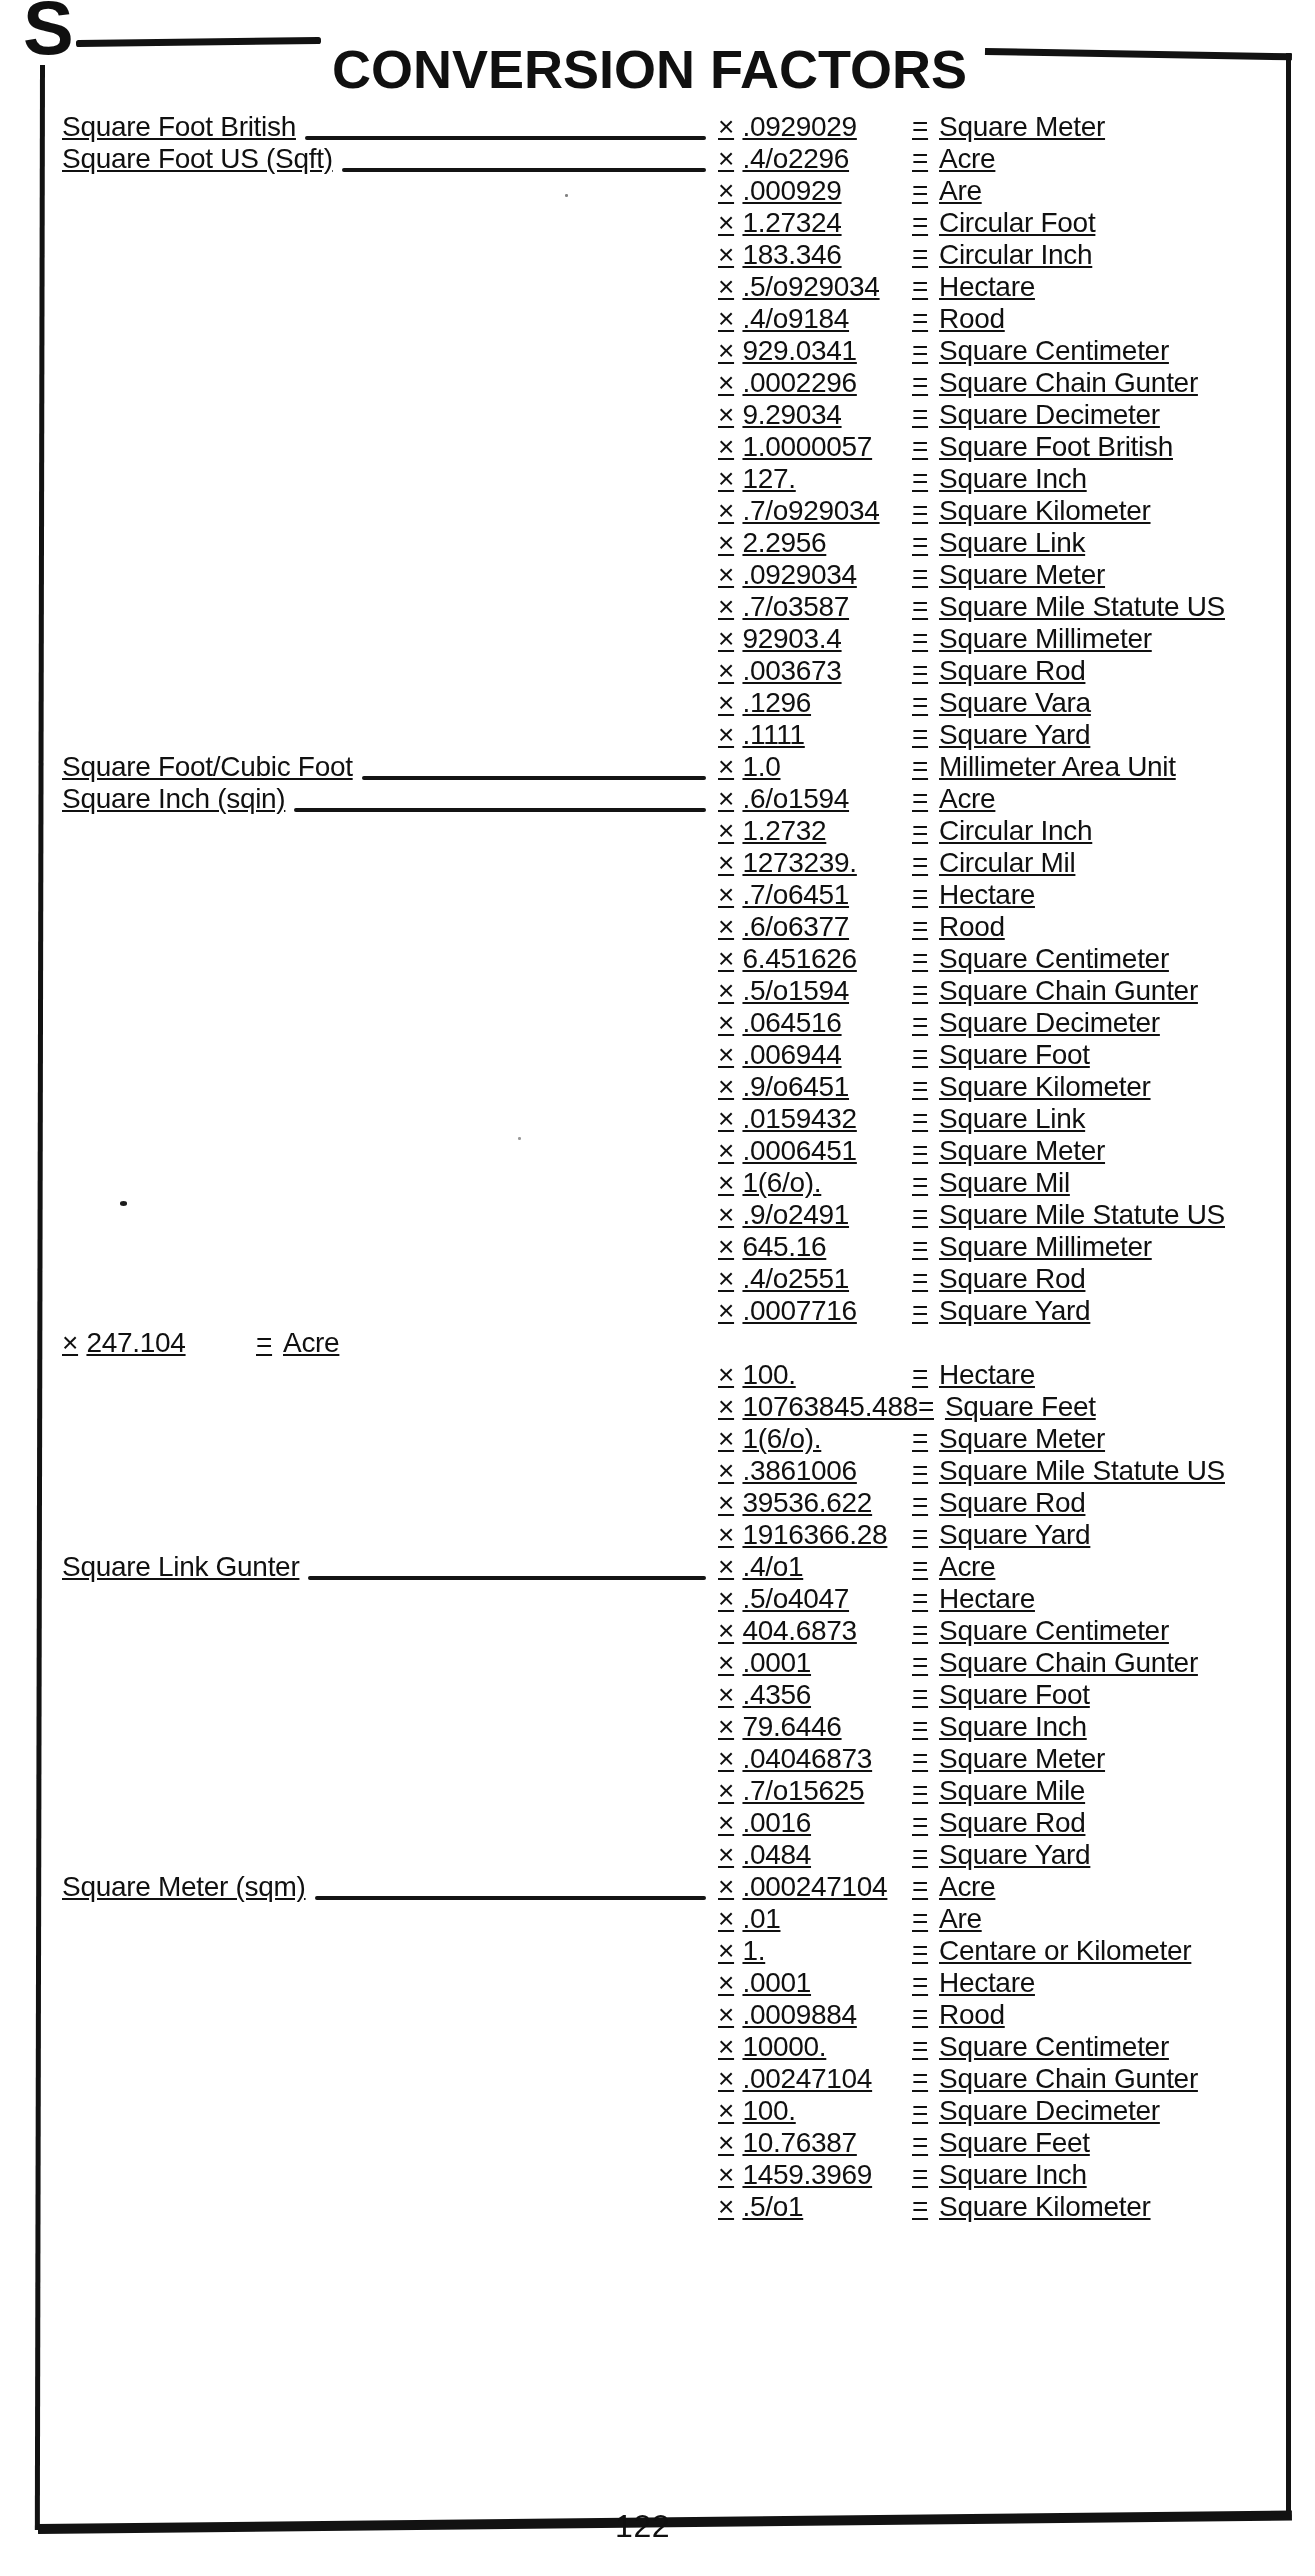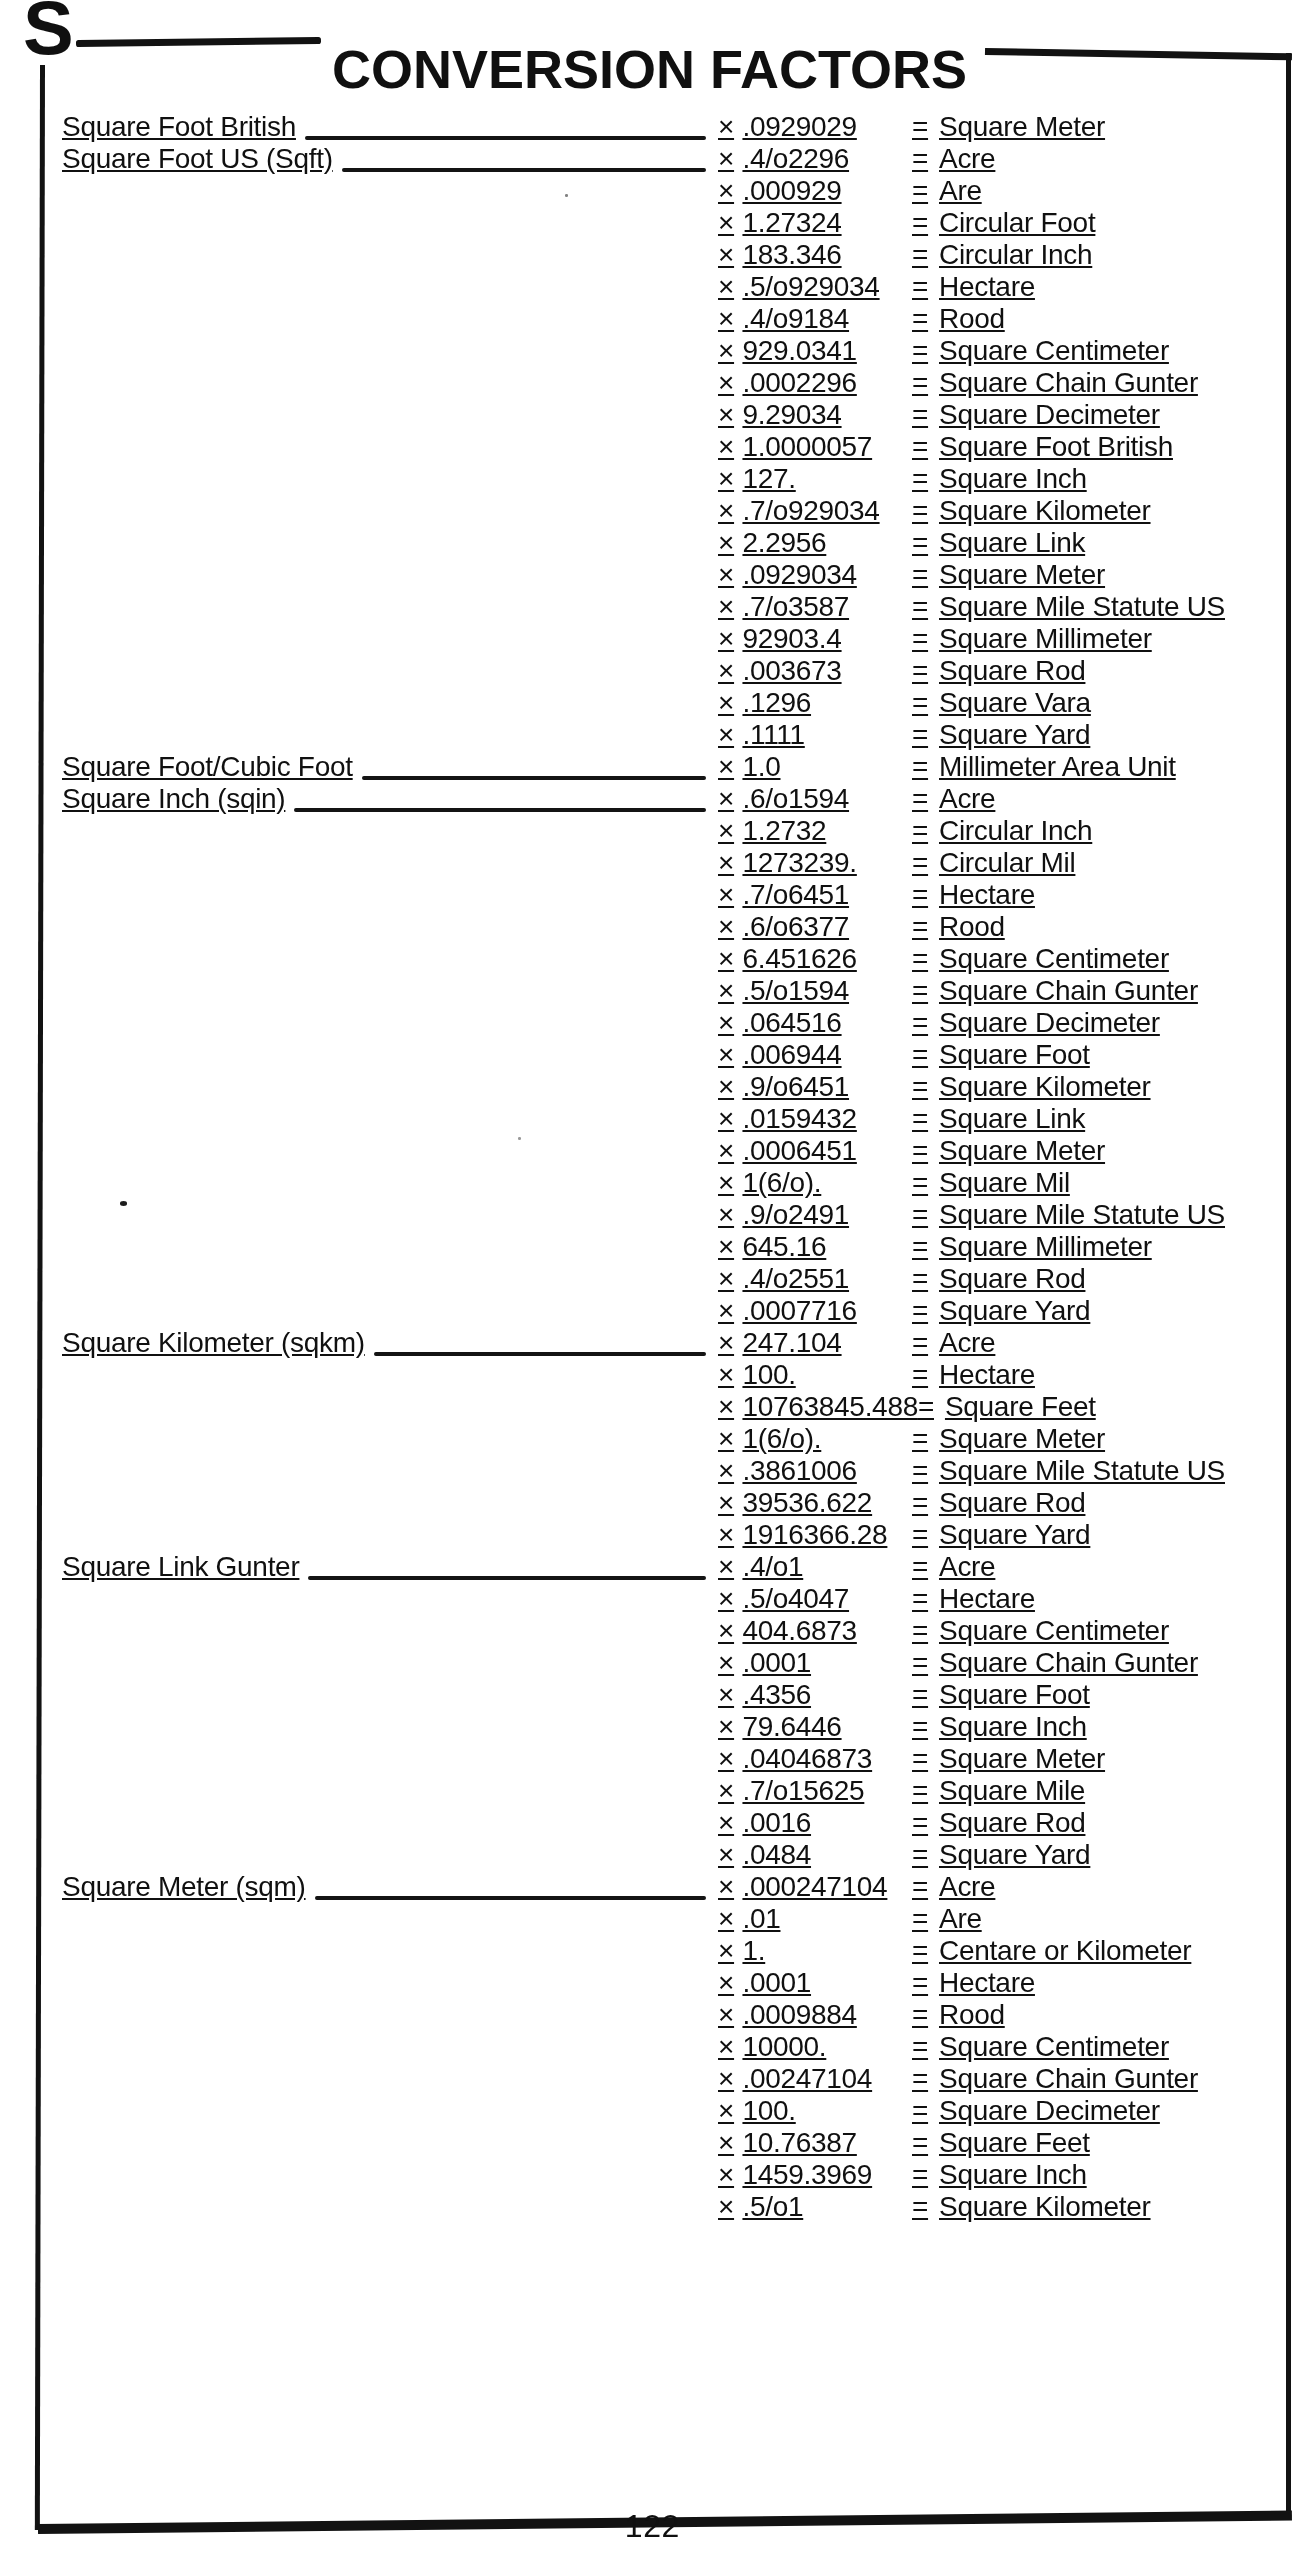--- a/index.html
+++ b/index.html
@@ -124,21 +124,21 @@
   }
   .times { margin-right: 8.4px; }
   .equals { flex: 0 0 27px; }
   .result { flex: 1; min-width: 0; }
   
   .page-number {
     position: absolute;
     left: 615px;
     top: 2508px;
     width: 65px;
-    text-align: right;
+    text-align: left;
     font-size: 32px;
     letter-spacing: 0.6px;
   }
   
   .artifact {
     position: absolute;
     background: #1c1c1c;
     border-radius: 50%;
   }
   .artifact-1 { left: 120px; top: 1201px; width: 7.1px; height: 4.5px; }
@@ -648,24 +648,20 @@
     </div>
     <div class="factor-cell">
       <span class="times">×</span>
       <span class="factor">.0007716</span>
     </div>
     <div class="equals">=</div>
     <div class="result">Square Yard</div>
   </div>
 
   <div class="row">
-    <div class="label-area">
-      <span class="unit-label">Square Kilometer (sqkm)</span>
-      <span class="leader"></span>
-    </div>
     <div class="factor-cell">
       <span class="times">×</span>
       <span class="factor">247.104</span>
     </div>
     <div class="equals">=</div>
     <div class="result">Acre</div>
   </div>
 
   <div class="row">
     <div class="label-area">

